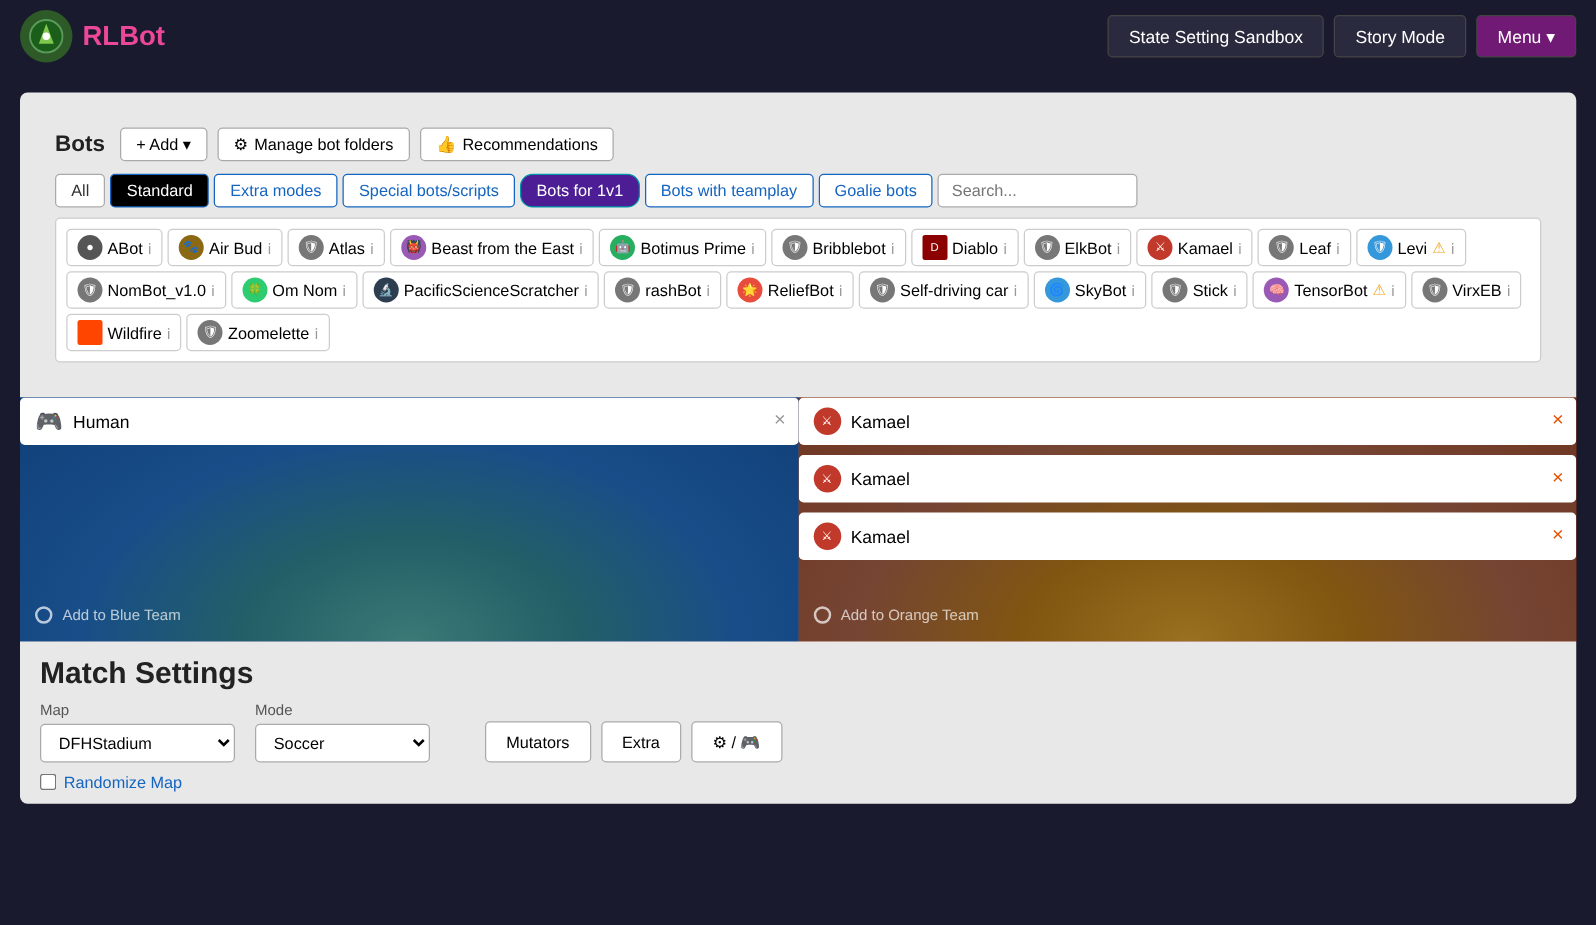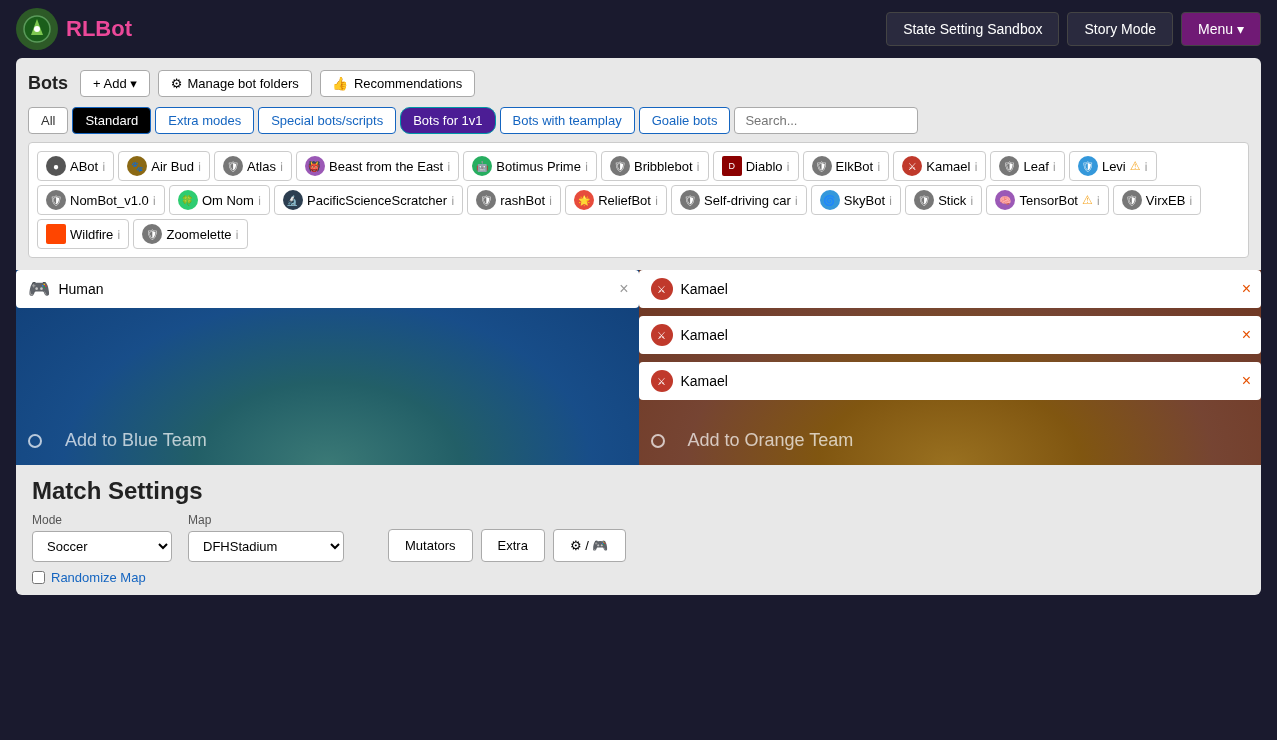--- a/index.html
+++ b/index.html
@@ -98,21 +98,21 @@
       cursor: pointer;
       font-size: 13px;
       background: white;
       color: #333;
     }
     .search-input {
       padding: 5px 10px;
       border: 1px solid #aaa;
       border-radius: 4px;
       font-size: 13px;
-      width: 184px;
+      width: 160px;
       background: white;
     }
 
     
     .bot-grid {
       display: flex;
       flex-wrap: wrap;
       gap: 4px;
       background: white;
       border: 1px solid #ccc;
@@ -168,25 +168,25 @@
       right: 10px;
       top: 50%;
       transform: translateY(-50%);
       color: #999;
       cursor: pointer;
       font-size: 16px;
     }
     .player-close.orange { color: #e65100; }
     .add-team-btn {
       color: rgba(255,255,255,0.7);
-      font-size: 18px;
-      cursor: pointer;
-      display: flex;
-      align-items: center;
-      gap: 23px;
+      font-size: 12px;
+      cursor: pointer;
+      display: flex;
+      align-items: center;
+      gap: 8px;
       position: absolute;
       bottom: 14px;
       left: 12px;
     }
     .add-dot {
       width: 14px;
       height: 14px;
       border: 2px solid rgba(255,255,255,0.7);
       border-radius: 50%;
       display: inline-block;
@@ -266,23 +266,23 @@
       font-size: 13px;
       text-align: center;
     }
 
     .human-icon { color: #1565c0; font-size: 18px; }
     .kamael-avatar { background: #c0392b; }
     .team-content { position: relative; z-index: 1; }
 
     .bots-wrapper {
       background: #e8e8e8;
-      margin: 0 16px 0 16px;
+      margin: 16px 16px 0 16px;
       border-radius: 6px 6px 0 0;
-      padding: 12px;
+      padding: 28px;
     }
 
     .filter-tab.all {
       background: white;
       color: #333;
       border: 1px solid #aaa;
     }
     .filter-tab.standard {
       background: #000000;
       color: white;
@@ -585,47 +585,47 @@
       <span class="add-dot"></span>
       <span>Add to Orange Team</span>
     </div>
   </div>
 </div>
 
 <div class="match-settings-outer">
   <div class="match-title">Match Settings</div>
   <div class="settings-row">
     <div class="setting-group">
-      <label class="setting-label">Mode</label>
-      <select class="setting-select">
-        <option>Soccer</option>
-        <option>Hoops</option>
-        <option>Dropshot</option>
-        <option>Hockey</option>
-        <option>Rumble</option>
-        <option>Heatseeker</option>
-      </select>
-    </div>
-    <div class="setting-group">
       <label class="setting-label">Map</label>
       <select class="setting-select">
         <option>DFHStadium</option>
         <option>Mannfield</option>
         <option>ChampionsField</option>
         <option>UrbanCentral</option>
         <option>Beckwith Park</option>
         <option>Utopia Coliseum</option>
         <option>Wasteland</option>
         <option>Neo Tokyo</option>
         <option>AquaDome</option>
         <option>Starbase Arc</option>
         <option>Farmstead</option>
         <option>Salty Shores</option>
       </select>
     </div>
+    <div class="setting-group">
+      <label class="setting-label">Mode</label>
+      <select class="setting-select">
+        <option>Soccer</option>
+        <option>Hoops</option>
+        <option>Dropshot</option>
+        <option>Hockey</option>
+        <option>Rumble</option>
+        <option>Heatseeker</option>
+      </select>
+    </div>
     <div class="settings-buttons">
       <button class="mutators-btn">Mutators</button>
       <button class="extra-btn">Extra</button>
       <button class="steam-btn">
         <span>⚙ / 🎮</span>
       </button>
     </div>
   </div>
   <div class="randomize-row">
     <input type="checkbox" style="">

